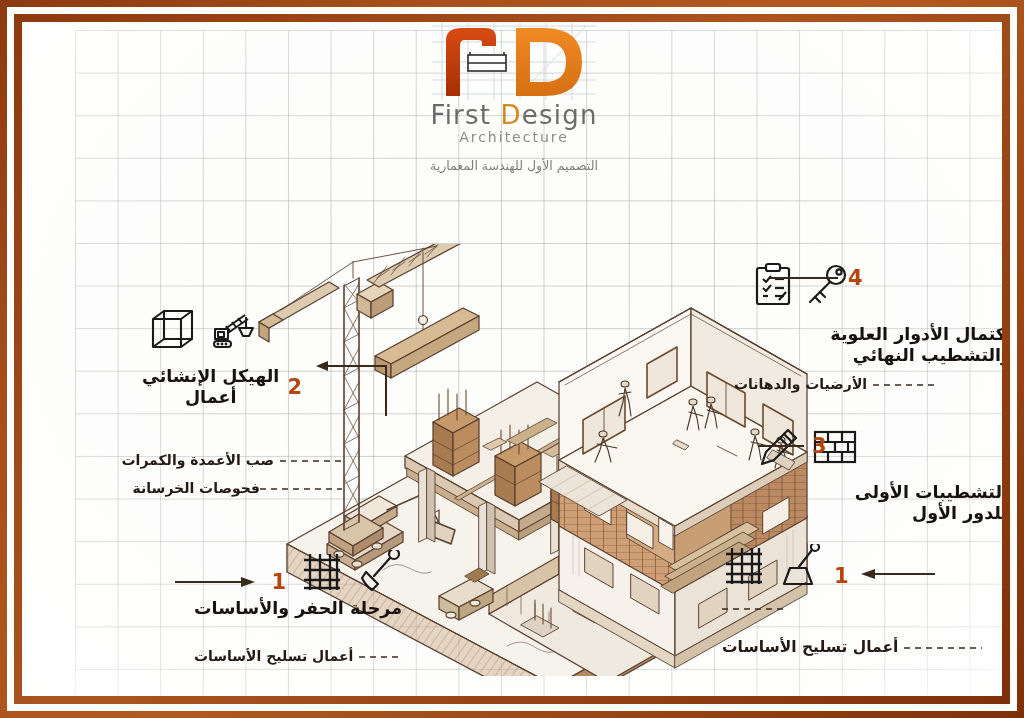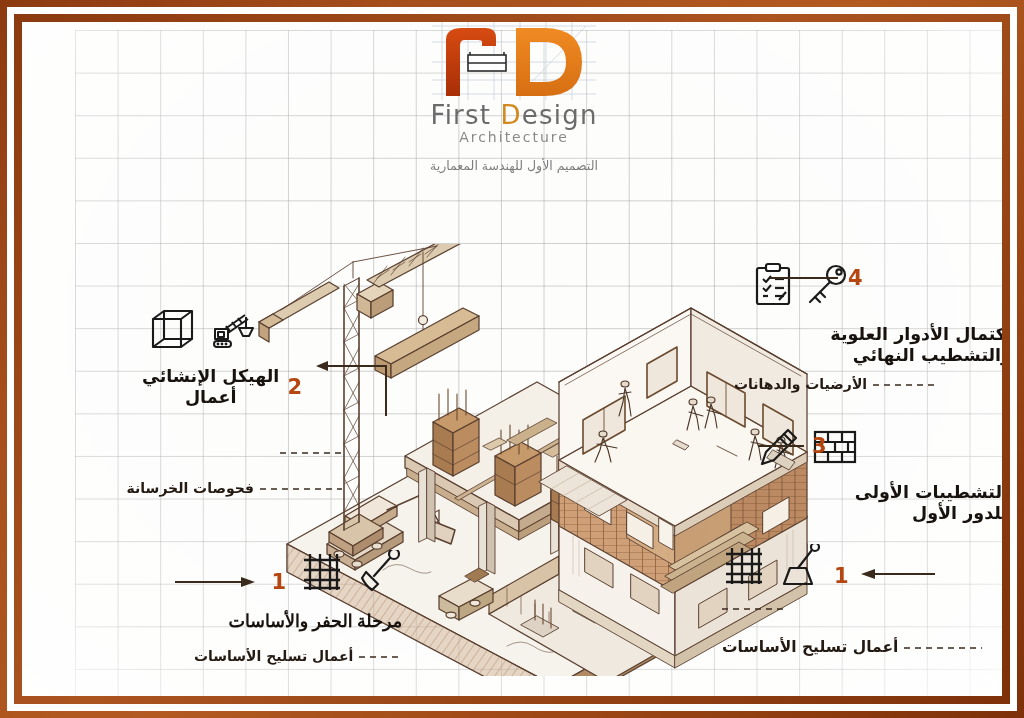--- a/index.html
+++ b/index.html
@@ -609,22 +609,23 @@
         </span>
       </div>
     </div>
 
     <div class="callout" style="left:70px;top:428px;width:250px;display:flex;align-items:center;gap:6px;">
       <span class="dash">
         <svg width="62" height="6">
             <line x1="0" y1="3" x2="62" y2="3" stroke="#3a2a1c" stroke-width="1.6" stroke-dasharray="6 5"></line>
           </svg>
       </span>
-    </div>
-    <div class="callout" style="left:70px;top:456px;width:250px;display:flex;align-items:center;gap:6px;">
+      <span class="stage-sub" style="white-space:nowrap;">صب الأعمدة والكمرات</span>
+    </div>
+    <div class="callout" style="left:70px;top:456px;width:250px;display:flex;align-items:center;">
       <span class="dash">
         <svg width="82" height="6">
             <line x1="0" y1="3" x2="82" y2="3" stroke="#3a2a1c" stroke-width="1.6" stroke-dasharray="6 5"></line>
           </svg>
       </span>
       <span class="stage-sub" style="white-space:nowrap;">فحوصات الخرسانة</span>
     </div>
 
     <div class="callout" style="left:80px;top:528px;width:300px;">
       <div style="display:flex;align-items:flex-end;gap:14px;">
@@ -652,21 +653,21 @@
             </svg>
         </span>
         <span class="num">1</span>
         <span class="arrow" style="margin-bottom:4px;">
           <svg width="84" height="16" viewBox="0 0 84 16">
             <line x1="2" y1="8" x2="70" y2="8" stroke="#3a2a1c" stroke-width="2"></line>
             <polygon points="82,8 68,3 68,13" fill="#3a2a1c"></polygon>
           </svg>
         </span>
       </div>
-      <div class="stage-title" style="margin-top:17px;text-align:right;width:255px;white-space:nowrap;font-family:Liberation Serif, serif;">مرحلة الحفر والأساسات</div>
+      <div class="stage-title" style="margin-top:4px;text-align:right;width:255px;white-space:nowrap;">مرحلة الحفر والأساسات</div>
     </div>
     <div class="callout" style="left:172px;top:624px;display:flex;align-items:center;gap:6px;">
       <span class="dash">
         <svg width="42" height="6">
             <line x1="0" y1="3" x2="42" y2="3" stroke="#3a2a1c" stroke-width="1.6" stroke-dasharray="6 5"></line>
           </svg>
       </span>
       <span class="stage-sub" style="white-space:nowrap;">أعمال تسليح الأساسات</span>
     </div>
 

